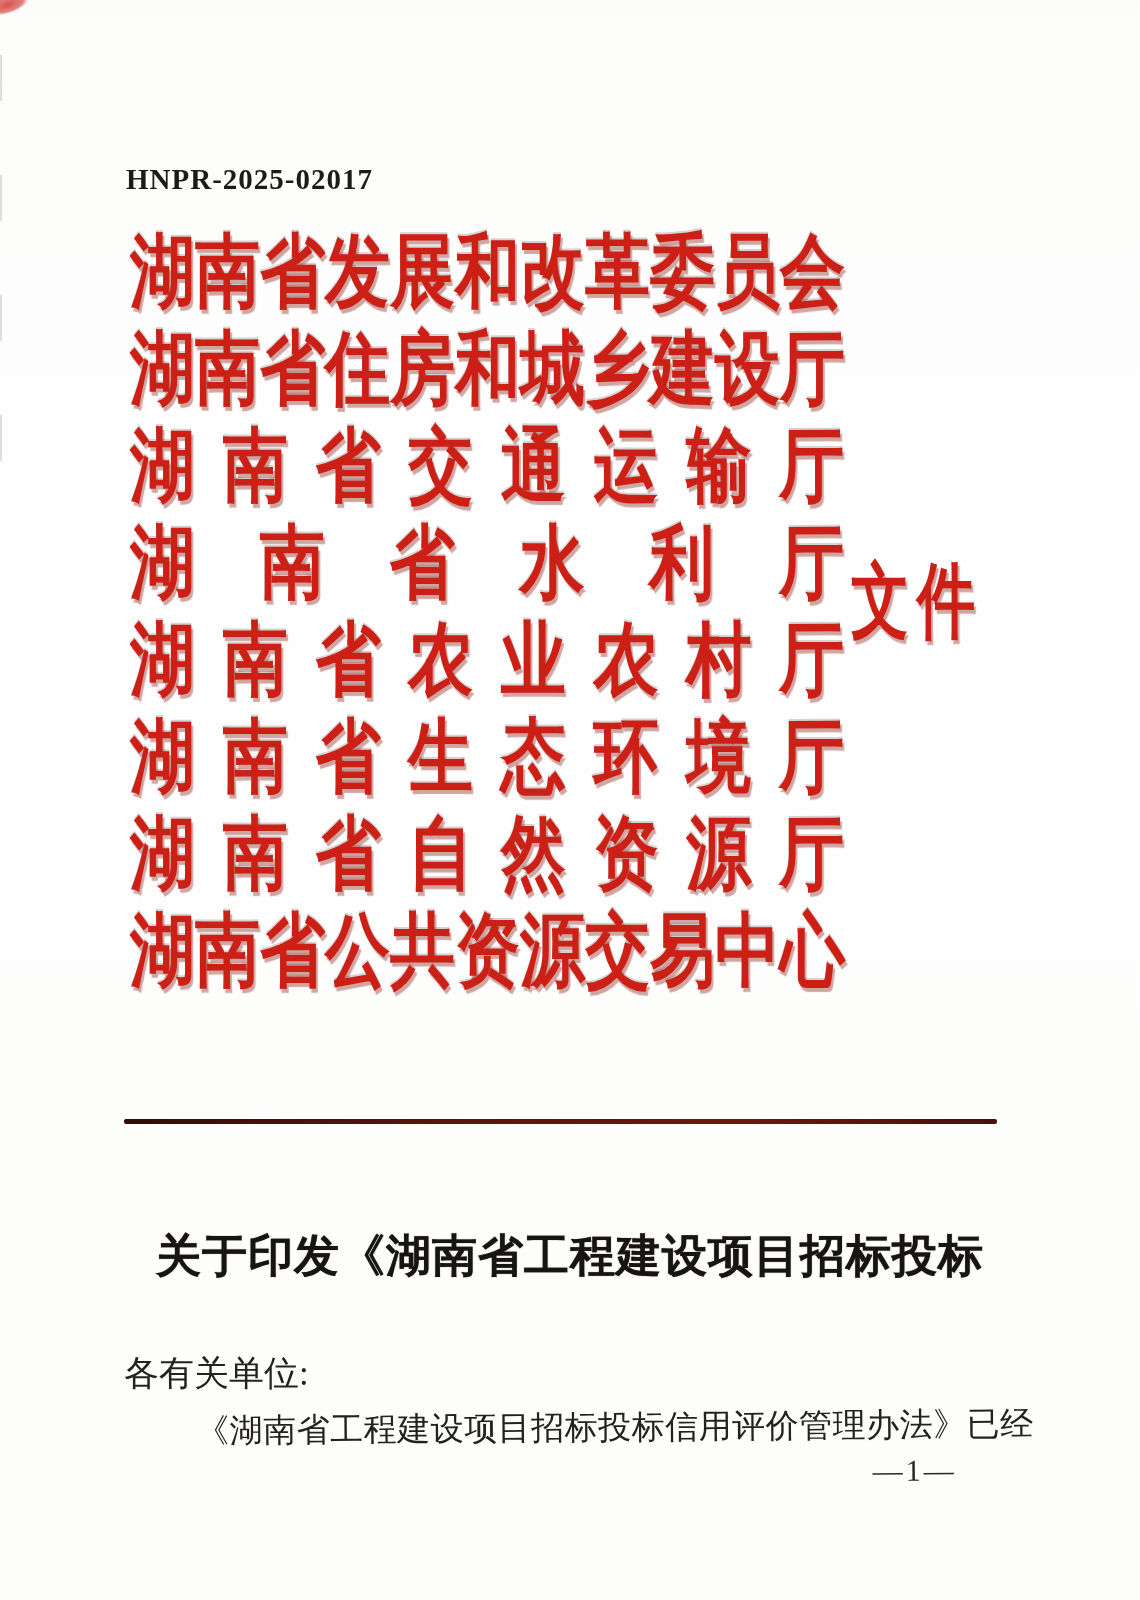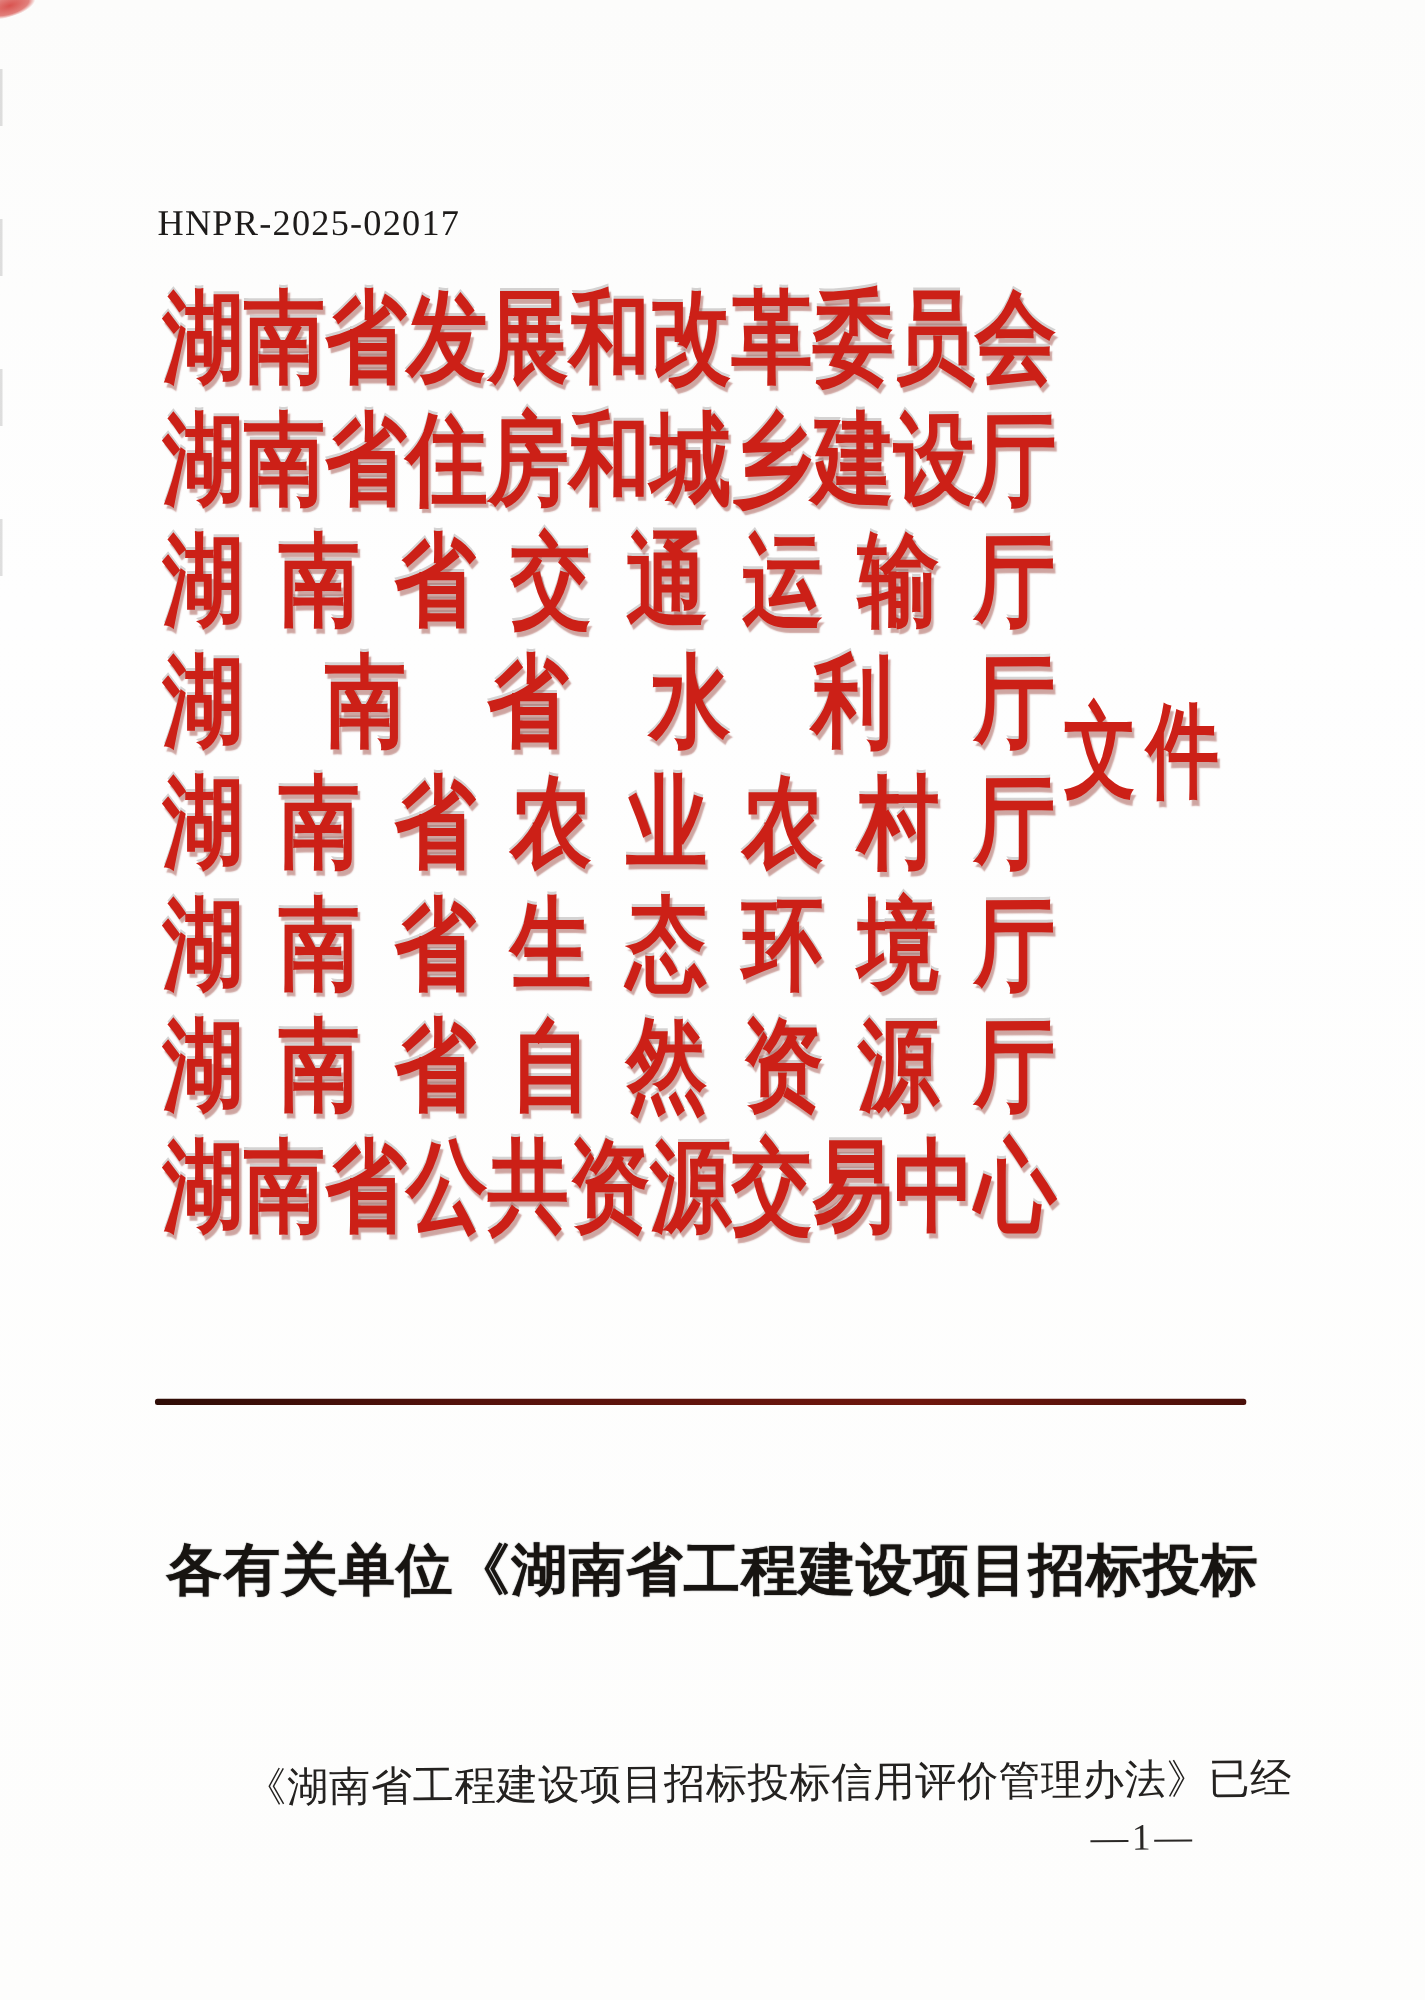--- a/index.html
+++ b/index.html
@@ -25,20 +25,21 @@
   }
   .left-edge-mark{
     position:absolute;left:0;top:55px;width:2px;height:420px;
     background:repeating-linear-gradient(180deg,rgba(110,110,110,.22) 0 46px,rgba(110,110,110,0) 46px 120px);
   }
   
   .reg-code{
     position:absolute;left:126px;top:163px;
     font-size:29px;letter-spacing:1px;color:var(--ink-black);
     font-family:"Liberation Serif","DejaVu Serif",serif;
+    font-weight:bold;
   }
   
   .agency-block{
     position:absolute;left:130px;top:224px;width:714px;
   }
   .agency-line{
     display:flex;justify-content:space-between;flex-wrap:nowrap;
     align-items:center;height:97px;
     font-size:65px;font-weight:bold;color:var(--header-red);
     font-family:"Liberation Serif","DejaVu Serif",serif;
@@ -197,22 +198,23 @@
 
   <div class="wenjian">
       <span class="ch">文</span>
       <span class="ch">件</span>
     </div>
 
 
   <div class="header-rule"></div>
 
   <div class="notice-title">
-    <div>各有关单位《湖南省工程建设项目招标投标</div>
+    <div>关于印发《湖南省工程建设项目招标投标</div>
   </div>
 
+  <div class="salutation">各有关单位:</div>
 
   <div class="body-wrap">
     <div class="body-paragraph">《湖南省工程建设项目招标投标信用评价管理办法》已经</div>
     <div class="page-number">—1—</div>
   </div>
 
 </div>
 
 </body></html>

